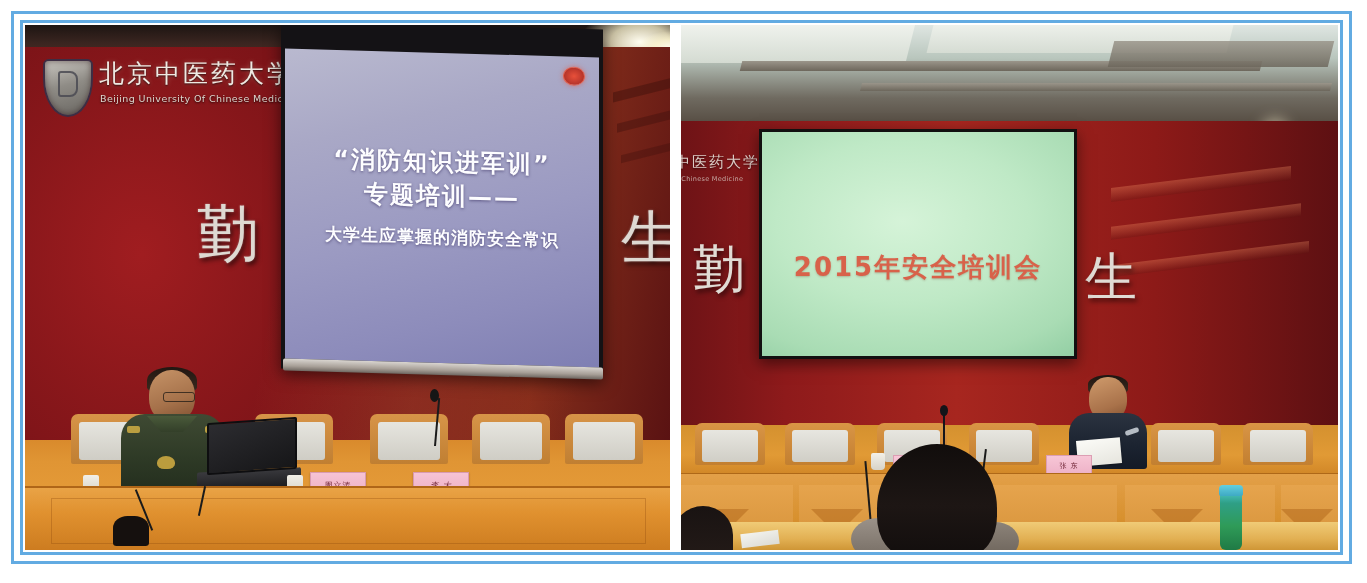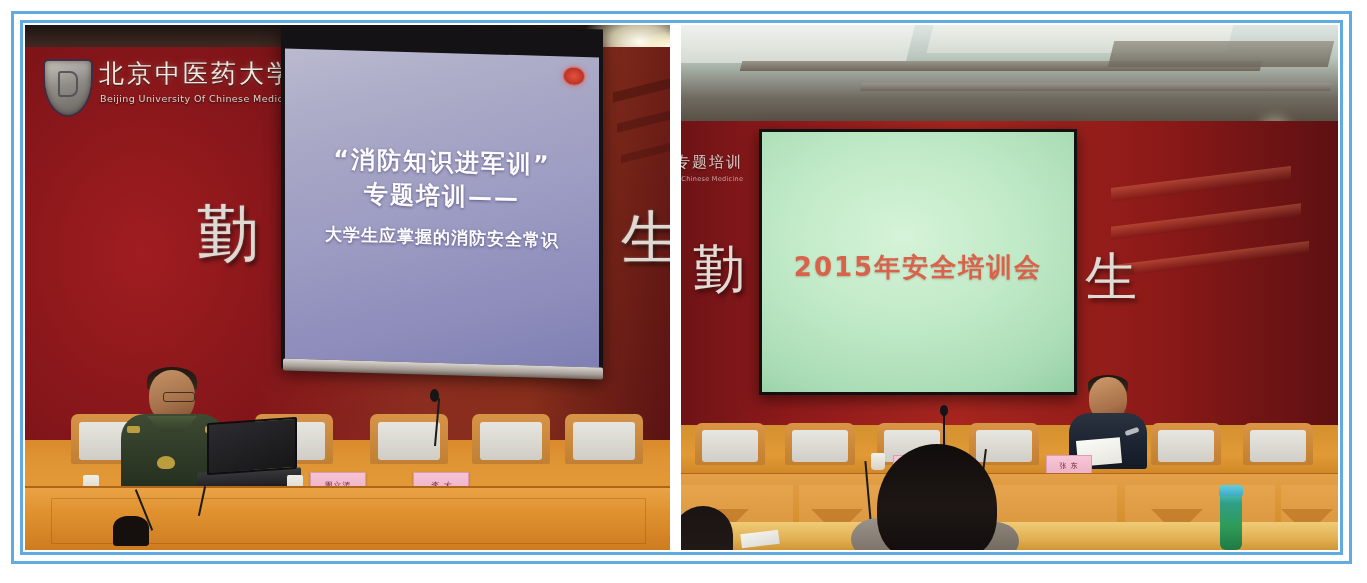--- a/index.html
+++ b/index.html
@@ -264,21 +264,21 @@
   .r-wall{
     position:absolute;left:0;top:96px;width:100%;height:326px;
     background:
       linear-gradient(90deg,#6e1316 0%,#8e1a1b 16%,#a7261f 42%,#8d1a18 72%,#5d1012 100%);
   }
   .r-wall-shelf{
     position:absolute;background:linear-gradient(180deg,rgba(255,160,110,.30),rgba(90,20,15,.25));
     transform:skewY(-7deg);
   }
   .r-screen{
-    position:absolute;left:78px;top:104px;width:318px;height:266px;
+    position:absolute;left:78px;top:104px;width:318px;height:230px;
     background:#121010;padding:3px;box-sizing:border-box;
     box-shadow:0 5px 14px rgba(0,0,0,.5);
   }
   .r-screen-surface{
     position:absolute;left:3px;top:3px;right:3px;bottom:3px;
     background:radial-gradient(ellipse 90% 80% at 45% 40%,#d5f3d8 0%,#bfe9c6 45%,#a9dcb4 78%,#8fcca1 100%);
     overflow:hidden;
   }
   .r-slide-text{
     position:absolute;left:0;right:0;top:118px;text-align:center;
@@ -511,21 +511,21 @@
     <div class="r-lamp" style="left:146px;top:126px;"></div>
     <div class="r-lamp" style="left:358px;top:124px;"></div>
     <div class="r-lamp" style="left:586px;top:100px;"></div>
 
     <div class="r-wall"></div>
 
     <div class="r-wall-shelf" style="left:430px;top:152px;width:180px;height:14px;"></div>
     <div class="r-wall-shelf" style="left:430px;top:190px;width:190px;height:13px;"></div>
     <div class="r-wall-shelf" style="left:432px;top:228px;width:196px;height:12px;"></div>
 
-    <div class="r-logo-cn">专题培训</div>
+    <div class="r-logo-cn">中医药大学</div>
     <div class="r-logo-en">Of Chinese Medicine</div>
 
     <div class="r-calli" style="left:12px;top:218px;">勤</div>
     <div class="r-calli" style="left:404px;top:226px;">生</div>
 
     <div class="r-screen">
       <div class="r-screen-surface">
         <div class="r-slide-text">2015年安全培训会</div>
       </div>
     </div>

